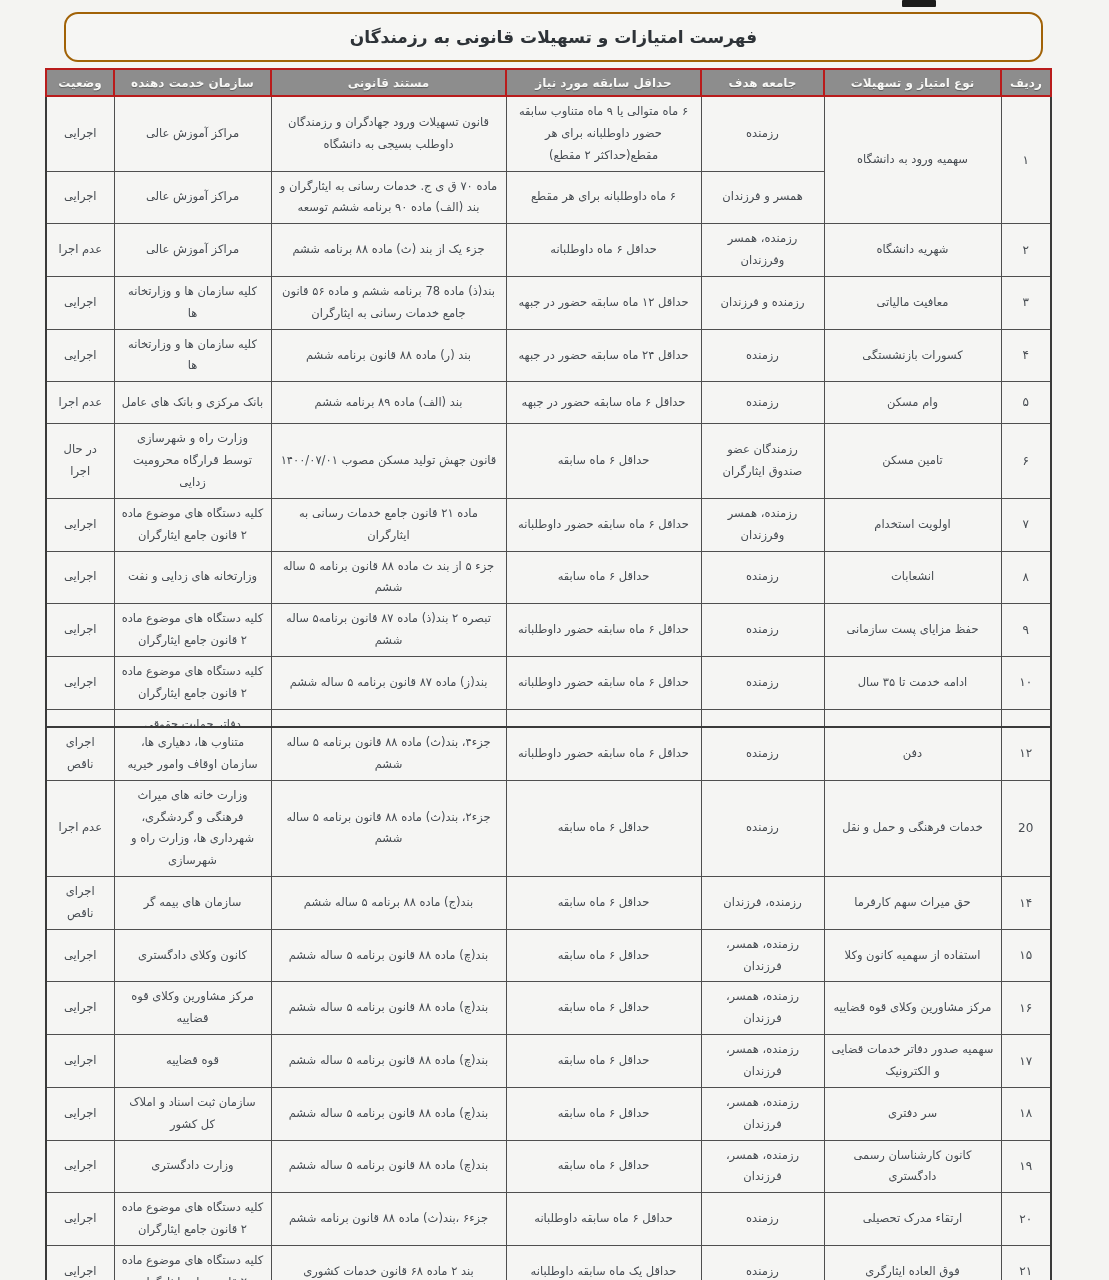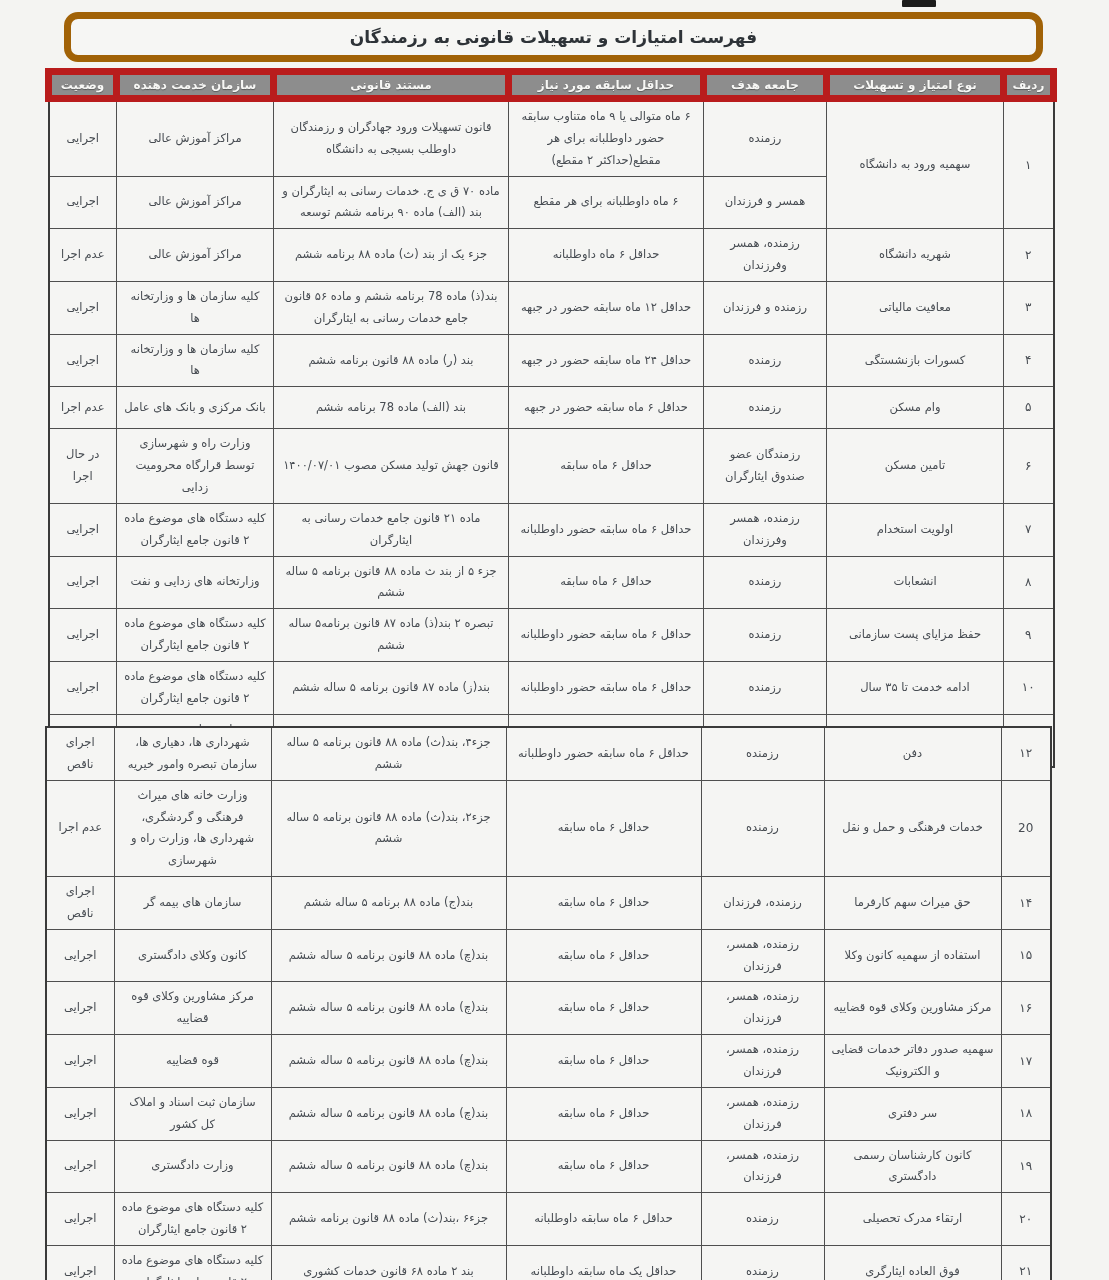--- a/index.html
+++ b/index.html
@@ -11,39 +11,39 @@
     position:relative;
     color:#474c52;
   }
   .page { position:absolute; inset:0; }
   .scan-mark {
     position:absolute; top:0; left:902px; width:34px; height:7px;
     background:#1c1c1c; border-radius:1px;
   }
   .title-box {
     position:absolute; top:12px; left:64px; right:66px; height:50px;
-    border:7px solid #a16207; border-radius:14px;
+    border:2px solid #a16207; border-radius:14px;
     background:#f6f6f4;
     display:flex; align-items:center; justify-content:center;
   }
   .title-box h1 {
     font-size:17px; font-weight:bold; color:#2e3338; letter-spacing:0.2px;
   }
   table.benefits {
     position:absolute; left:45px; width:1005px;
     border-collapse:collapse; table-layout:fixed;
     border:2px solid #3a3a3a;
     background:#f5f5f3;
   }
   #table1 { top:68px; }
   #table2 { top:726px; }
   th {
     background:#8d8d8d; color:#f7f7f5;
     font-size:12px; font-weight:bold;
-    border:7px solid #b91c1c;
+    border:2px solid #b91c1c;
     height:27px; padding:3px 4px;
     text-shadow:0 1px 1px rgba(0,0,0,0.35);
   }
   td {
     border:1px solid #4f4f4f;
     font-size:11.5px; line-height:1.9;
     text-align:center; vertical-align:middle;
     padding:4px 7px;
     color:#474c52;
   }
@@ -132,21 +132,21 @@
           <td>حداقل ۲۴ ماه سابقه حضور در جبهه</td>
           <td>بند (ر) ماده ۸۸ قانون برنامه ششم</td>
           <td>کلیه سازمان ها و وزارتخانه ها</td>
           <td>اجرایی</td>
         </tr>
         <tr>
           <td class="c-no">۵</td>
           <td>وام مسکن</td>
           <td>رزمنده</td>
           <td>حداقل ۶ ماه سابقه حضور در جبهه</td>
-          <td>بند (الف) ماده 78 برنامه ششم</td>
+          <td>بند (الف) ماده ۸۹ برنامه ششم</td>
           <td>بانک مرکزی و بانک های عامل</td>
           <td>عدم اجرا</td>
         </tr>
         <tr>
           <td class="c-no">۶</td>
           <td>تامین مسکن</td>
           <td>رزمندگان عضو صندوق ایثارگران</td>
           <td>حداقل ۶ ماه سابقه</td>
           <td>قانون جهش تولید مسکن مصوب ۱۴۰۰/۰۷/۰۱</td>
           <td>وزارت راه و شهرسازی توسط قرارگاه محرومیت زدایی</td>
@@ -210,21 +210,21 @@
         <col class="w-org">
         <col class="w-status">
     </colgroup>
     <tbody>
         <tr>
           <td class="c-no">۱۲</td>
           <td>دفن</td>
           <td>رزمنده</td>
           <td>حداقل ۶ ماه سابقه حضور داوطلبانه</td>
           <td>جزء۴، بند(ث) ماده ۸۸ قانون برنامه ۵ ساله ششم</td>
-          <td>شهرداری ها، دهیاری ها، سازمان تبصره وامور خیریه</td>
+          <td>متناوب ها، دهیاری ها، سازمان اوقاف وامور خیریه</td>
           <td>اجرای ناقص</td>
         </tr>
         <tr>
           <td class="c-no">20</td>
           <td>خدمات فرهنگی و حمل و نقل</td>
           <td>رزمنده</td>
           <td>حداقل ۶ ماه سابقه</td>
           <td>جزء۲، بند(ث) ماده ۸۸ قانون برنامه ۵ ساله ششم</td>
           <td>وزارت خانه های میراث فرهنگی و گردشگری، شهرداری ها، وزارت راه و شهرسازی</td>
           <td>عدم اجرا</td>

